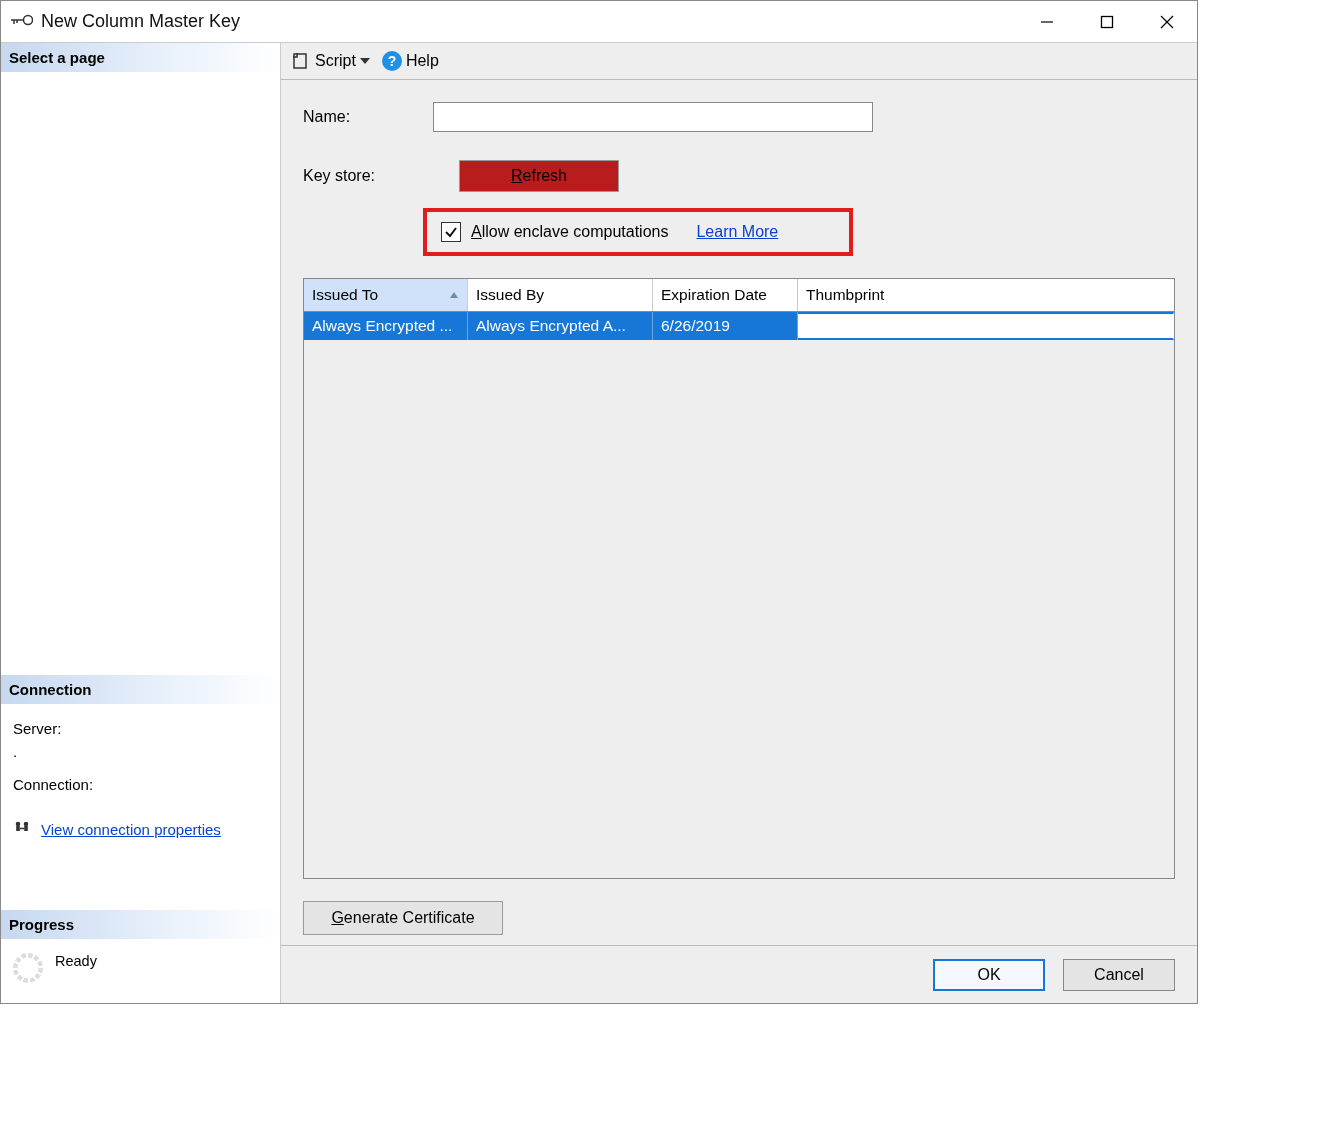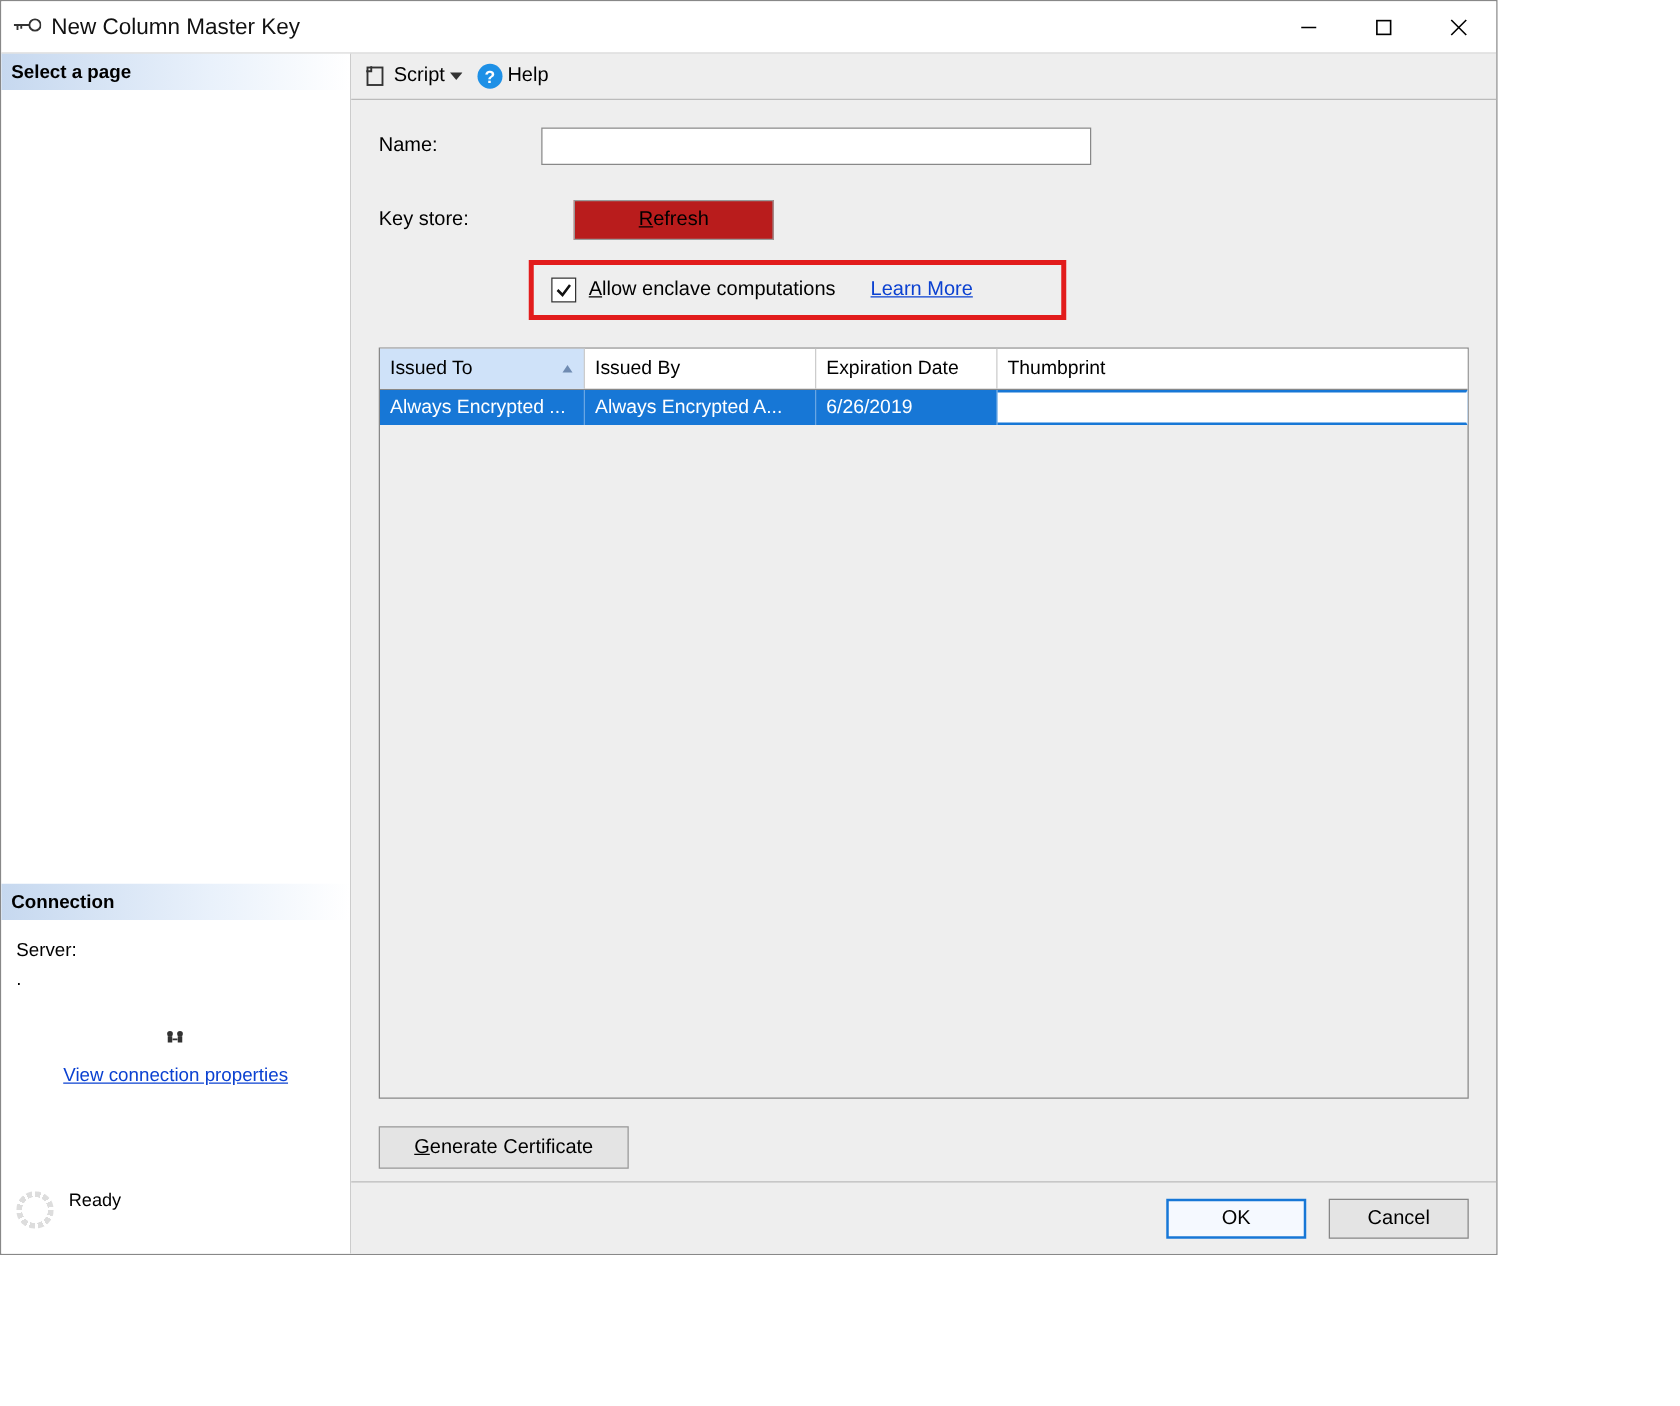--- a/index.html
+++ b/index.html
@@ -71,21 +71,20 @@
     .side-block .dot {
       font-size: 15px;
       padding: 0 0 10px 0;
     }
     .flex-fill { flex: 1; }
     .conn-link-row {
       display: flex;
       align-items: center;
       gap: 8px;
       padding: 10px 12px 20px 12px;
-      flex-direction: column;
     }
     .conn-link-row a {
       color: #0b41d1;
       text-decoration: underline;
       font-size: 15px;
     }
     .progress-row {
       display: flex;
       align-items: flex-start;
       gap: 12px;
@@ -323,34 +322,36 @@
 
 <div class="body">
 
   <div class="sidebar">
     <div class="side-header">Select a page</div>
     <div class="flex-fill"></div>
     <div class="side-header">Connection</div>
     <div class="side-block">
       <div class="label">Server:</div>
       <div class="dot">.</div>
+      <div class="label">Connection:</div>
     </div>
     <div class="conn-link-row">
       <span>
         <svg width="20" height="18" viewBox="0 0 20 18">
           <circle cx="5" cy="5" r="2.3" fill="#333"></circle>
           <rect x="3.2" y="7" width="3.6" height="5" fill="#333"></rect>
           <circle cx="13" cy="5" r="2.3" fill="#333"></circle>
           <rect x="11.2" y="7" width="3.6" height="5" fill="#333"></rect>
           <line x1="7" y1="9.5" x2="11" y2="9.5" stroke="#333" stroke-width="1.5"></line>
         </svg>
       </span>
       <a href="#">View connection properties</a>
     </div>
     <div style="height:50px"></div>
+    <div class="side-header">Progress</div>
     <div class="progress-row">
       <div class="spinner"></div>
       <div>Ready</div>
     </div>
   </div>
 
   <div class="main">
     <div class="toolbar">
       <div class="item">
         <svg width="20" height="20" viewBox="0 0 20 20">

